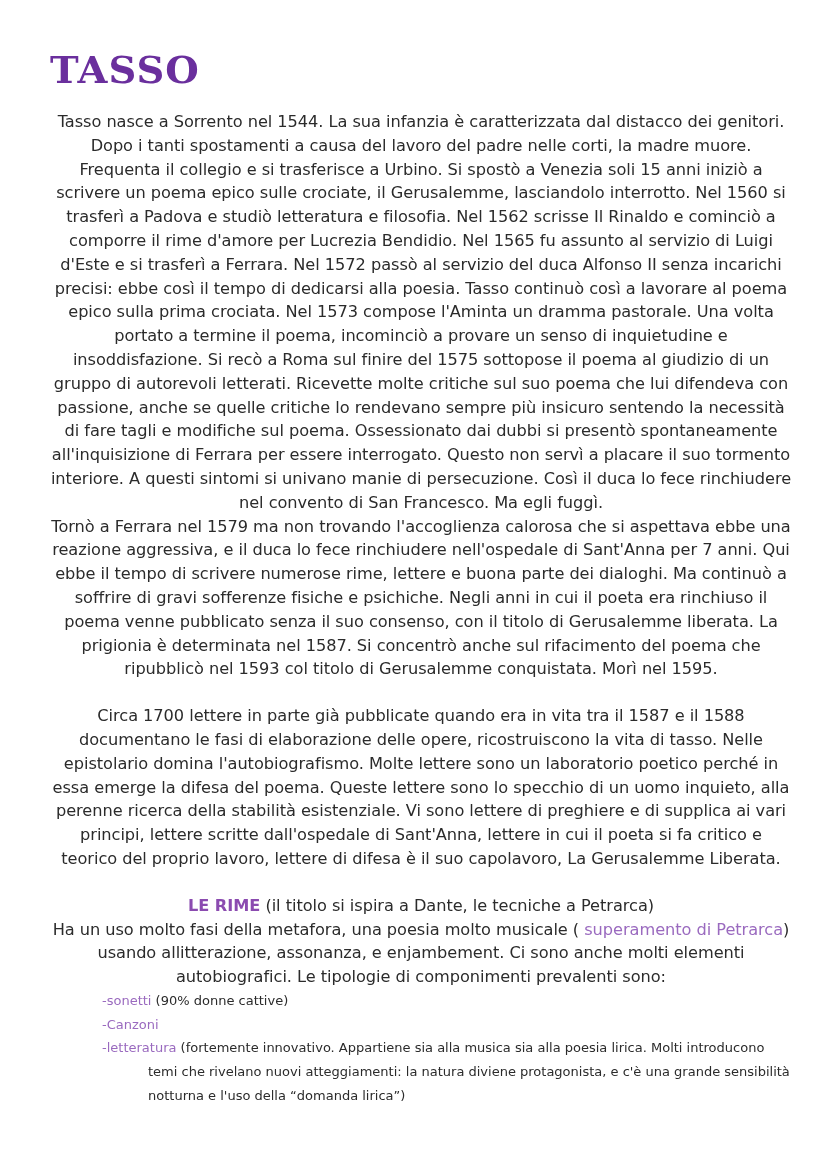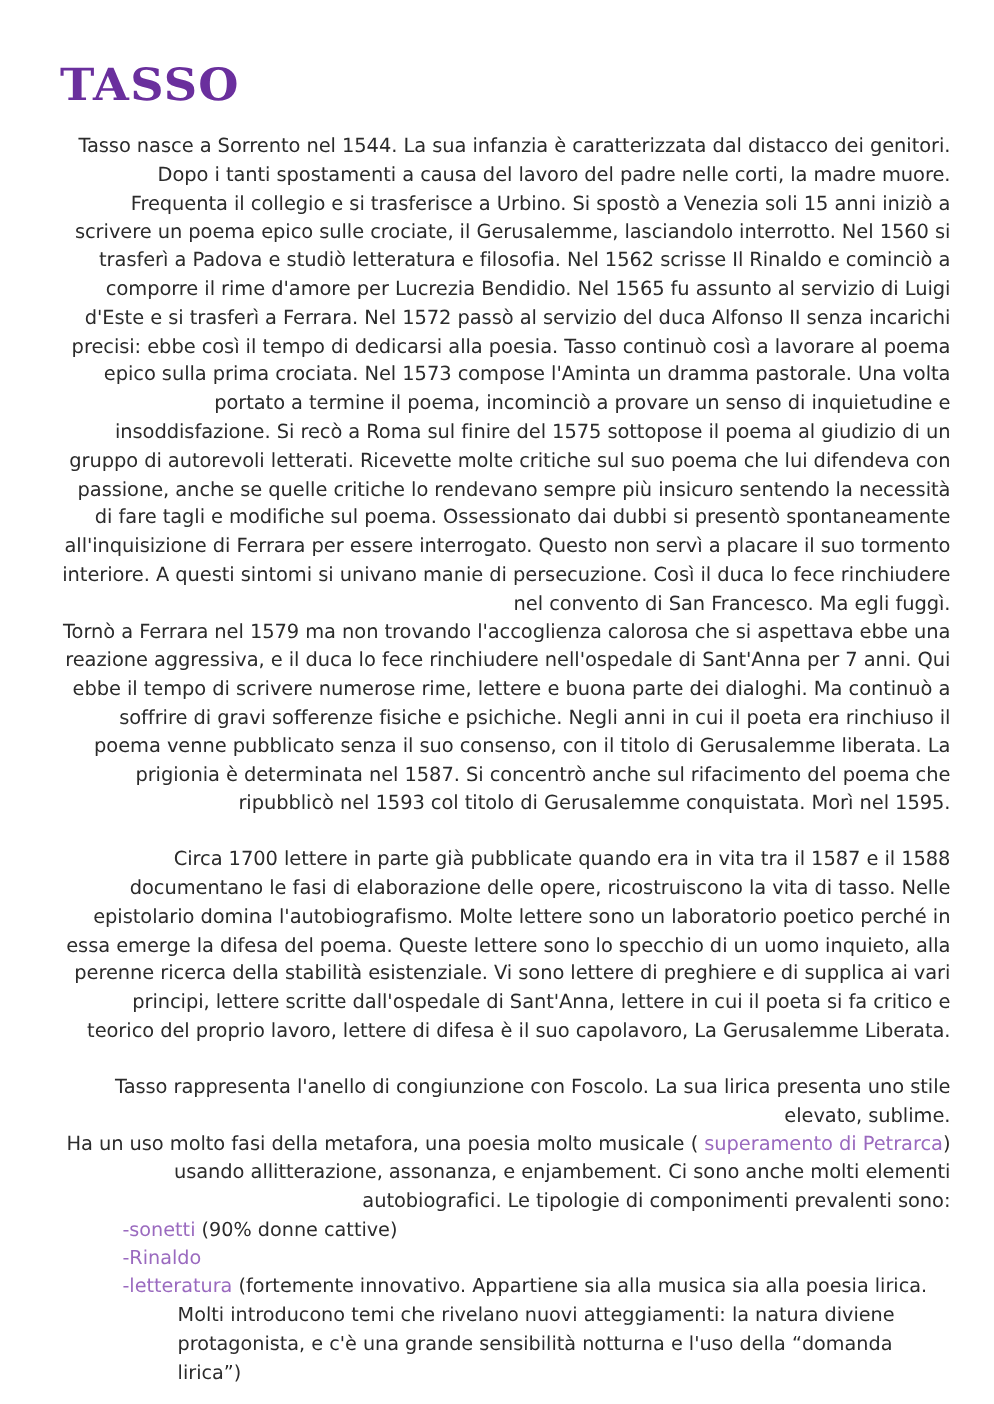--- a/index.html
+++ b/index.html
@@ -34,21 +34,21 @@
     padding: 0;
     transform: scaleX(1.04);
     transform-origin: left center;
   }
   p.body-par {
     margin: 0;
     padding: 0;
     font-size: 16.2px;
     line-height: 23.8px;
     color: #2b2b2b;
-    text-align: right;
+    text-align: center;
     letter-spacing: -0.05px;
   }
   .par-gap {
     height: 23px;
   }
   .purple-head {
     color: #8b4bb0;
     font-weight: bold;
   }
   .purple {
@@ -56,21 +56,21 @@
   }
   ul.dash-list {
     list-style: none;
     margin: 0;
     padding: 0 0 0 0;
   }
   ul.dash-list > li {
     margin: 0;
     padding: 0 0 0 98px;
     text-indent: -46px;
-    font-size: 16px;
+    font-size: 13px;
     line-height: 23.8px;
     color: #2b2b2b;
   }
   ul.dash-list > li .dash {
     color: #9a6abf;
   }
 </style>
 </head>
 <body>
 
@@ -81,24 +81,24 @@
   <p class="body-par">Tasso nasce a Sorrento nel 1544. La sua infanzia è caratterizzata dal distacco dei genitori. Dopo i tanti spostamenti a causa del lavoro del padre nelle corti, la madre muore. Frequenta il collegio e si trasferisce a Urbino. Si spostò a Venezia soli 15 anni iniziò a scrivere un poema epico sulle crociate, il Gerusalemme, lasciandolo interrotto. Nel 1560 si trasferì a Padova e studiò letteratura e filosofia. Nel 1562 scrisse Il Rinaldo e cominciò a comporre il rime d'amore per Lucrezia Bendidio. Nel 1565 fu assunto al servizio di Luigi d'Este e si trasferì a Ferrara. Nel 1572 passò al servizio del duca Alfonso II senza incarichi precisi: ebbe così il tempo di dedicarsi alla poesia. Tasso continuò così a lavorare al poema epico sulla prima crociata. Nel 1573 compose l'Aminta un dramma pastorale. Una volta portato a termine il poema, incominciò a provare un senso di inquietudine e insoddisfazione. Si recò a Roma sul finire del 1575 sottopose il poema al giudizio di un gruppo di autorevoli letterati. Ricevette molte critiche sul suo poema che lui difendeva con passione, anche se quelle critiche lo rendevano sempre più insicuro sentendo la necessità di fare tagli e modifiche sul poema. Ossessionato dai dubbi si presentò spontaneamente all'inquisizione di Ferrara per essere interrogato. Questo non servì a placare il suo tormento interiore. A questi sintomi si univano manie di persecuzione. Così il duca lo fece rinchiudere nel convento di San Francesco. Ma egli fuggì.</p>
 
   <p class="body-par">Tornò a Ferrara nel 1579 ma non trovando l'accoglienza calorosa che si aspettava ebbe una reazione aggressiva, e il duca lo fece rinchiudere nell'ospedale di Sant'Anna per 7 anni. Qui ebbe il tempo di scrivere numerose rime, lettere e buona parte dei dialoghi. Ma continuò a soffrire di gravi sofferenze fisiche e psichiche. Negli anni in cui il poeta era rinchiuso il poema venne pubblicato senza il suo consenso, con il titolo di Gerusalemme liberata. La prigionia è determinata nel 1587. Si concentrò anche sul rifacimento del poema che ripubblicò nel 1593 col titolo di Gerusalemme conquistata. Morì nel 1595.</p>
 
   <div class="par-gap"></div>
 
   <p class="body-par">Circa 1700 lettere in parte già pubblicate quando era in vita tra il 1587 e il 1588 documentano le fasi di elaborazione delle opere, ricostruiscono la vita di tasso. Nelle epistolario domina l'autobiografismo. Molte lettere sono un laboratorio poetico perché in essa emerge la difesa del poema. Queste lettere sono lo specchio di un uomo inquieto, alla perenne ricerca della stabilità esistenziale. Vi sono lettere di preghiere e di supplica ai vari principi, lettere scritte dall'ospedale di Sant'Anna, lettere in cui il poeta si fa critico e teorico del proprio lavoro, lettere di difesa è il suo capolavoro, La Gerusalemme Liberata.</p>
 
   <div class="par-gap"></div>
 
+  <p class="body-par"><span class="purple-head">LE RIME</span><span> (il titolo si ispira a Dante, le tecniche a Petrarca)</span></p>
 
-  <p class="body-par">Tasso rappresenta l'anello di congiunzione con Foscolo. La sua lirica presenta uno stile elevato, sublime.</p>
 
   <p class="body-par"><span>Ha un uso molto fasi della metafora, una poesia molto musicale ( </span><span class="purple">superamento di Petrarca</span><span>) usando allitterazione, assonanza, e enjambement. Ci sono anche molti elementi autobiografici. Le tipologie di componimenti prevalenti sono:</span></p>
 
   <ul class="dash-list">
     <li><span class="dash">-</span><span class="purple">sonetti</span><span> (90% donne cattive)</span></li>
-    <li><span class="dash">-</span><span class="purple">Rinaldo</span><span></span></li>
+    <li><span class="dash">-</span><span class="purple">Canzoni</span><span></span></li>
     <li><span class="dash">-</span><span class="purple">letteratura</span><span> (fortemente innovativo. Appartiene sia alla musica sia alla poesia lirica. Molti introducono temi che rivelano nuovi atteggiamenti: la natura diviene protagonista, e c'è una grande sensibilità notturna e l'uso della “domanda lirica”)</span></li>
   </ul>
 
 </div>
 
 </body></html>

